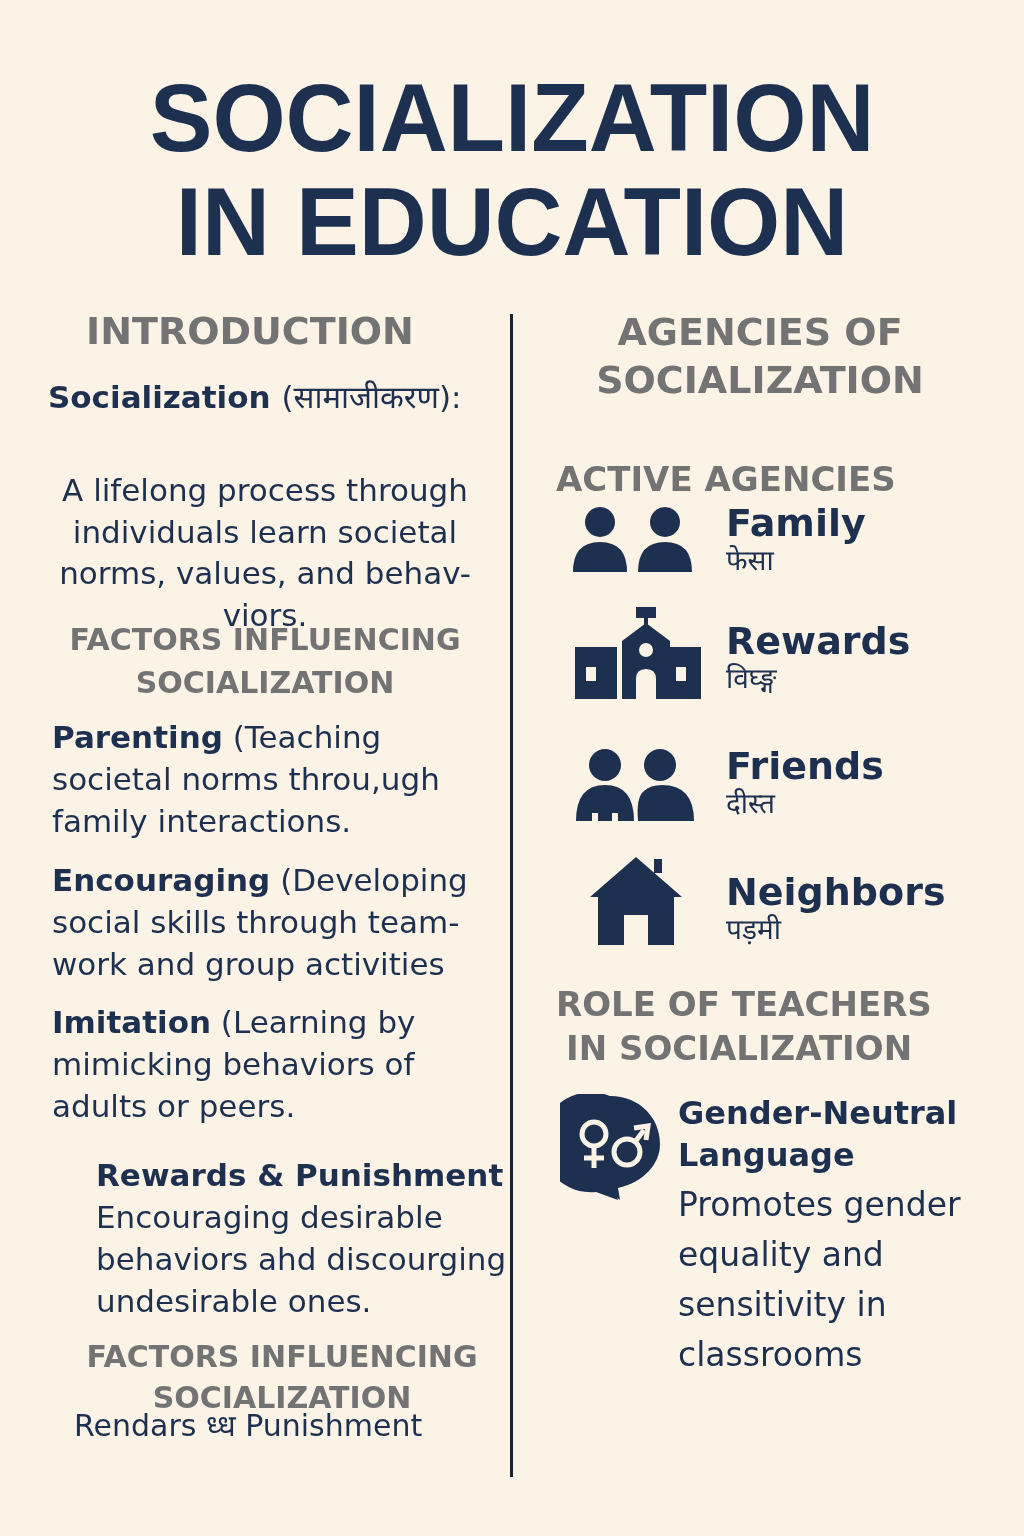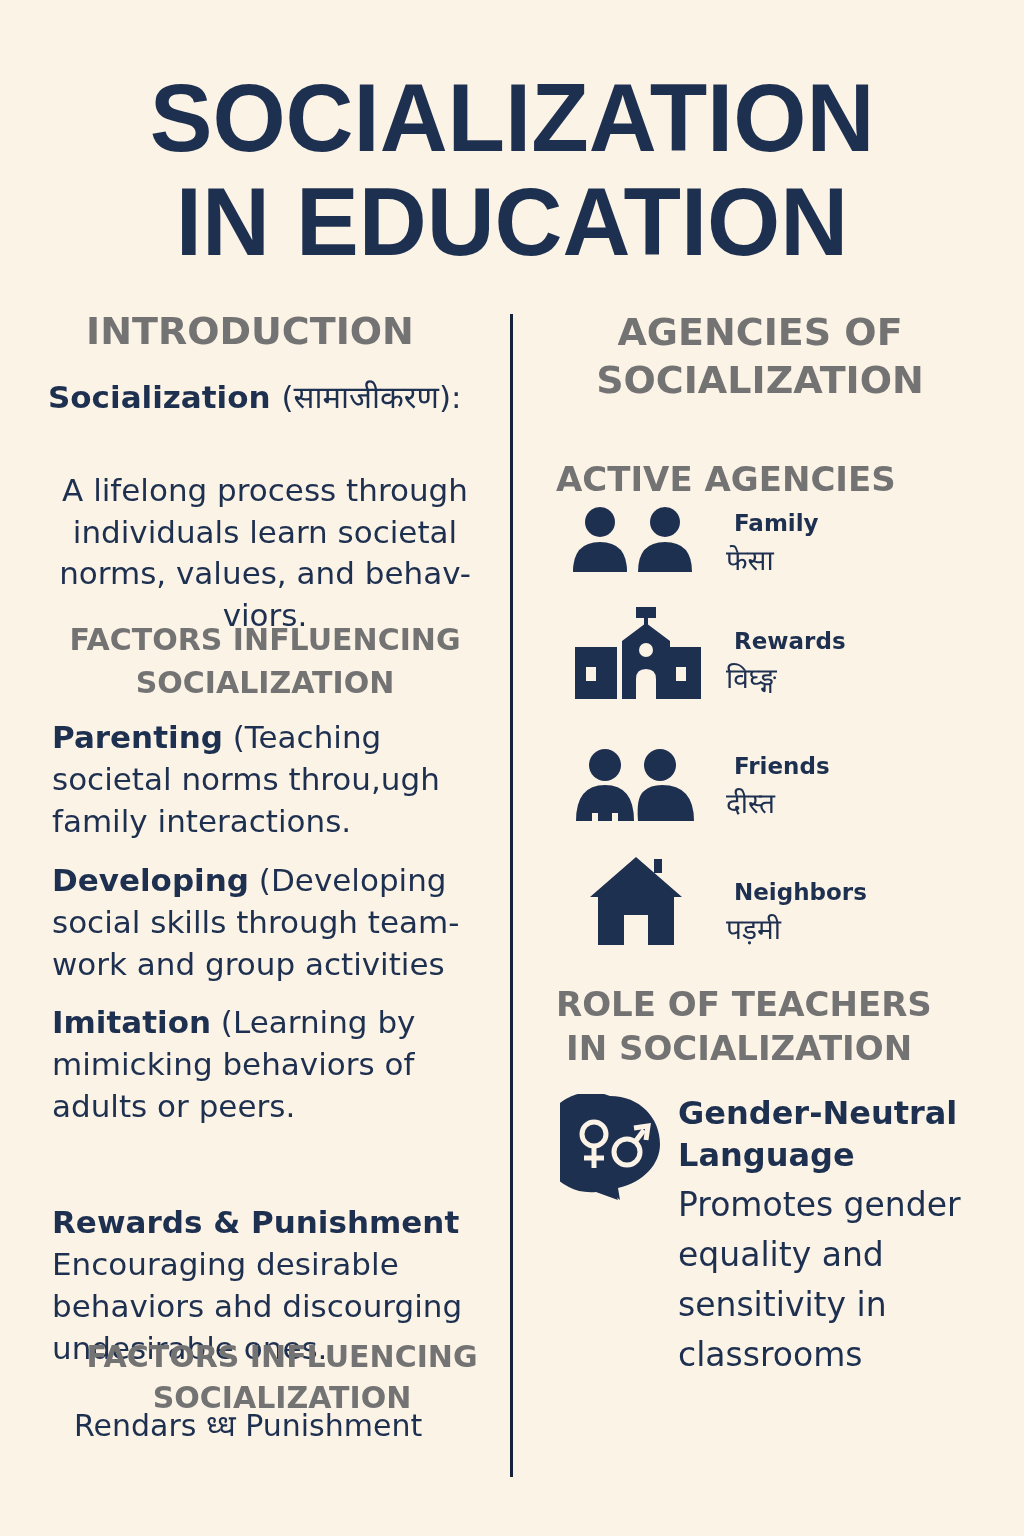--- a/index.html
+++ b/index.html
@@ -99,22 +99,22 @@
     .agency {
       left: 570px; width: 400px; height: 90px;
     }
     .agency .icon {
       position: absolute;
       left: 0; top: 0;
       width: 132px; height: 90px;
     }
     .agency .label {
       position: absolute;
-      left: 164px; top: 0px;
-      font-size: 23px; line-height: 42px;
+      left: 156px; top: 0px;
+      font-size: 38px; line-height: 42px;
       font-weight: bold;
       white-space: nowrap;
     }
     .agency .hindi {
       position: absolute;
       left: 156px; top: 42px;
       font-size: 28px; line-height: 34px;
       white-space: nowrap;
     }
 
@@ -162,28 +162,28 @@
 <div class="abs col-heading factors-heading">
   <div>FACTORS INFLUENCING</div>
   <div>SOCIALIZATION</div>
 </div>
 
 <div class="abs factor" style="top:716px;">
   <span class="term">Parenting</span><span class="desc"> (Teaching societal norms throu,ugh family interactions.</span>
 </div>
 
 <div class="abs factor" style="top:859px;">
-  <span class="term">Developing</span><span class="desc"> (Developing social skills through team-work and group activities</span>
+  <span class="term">Encouraging</span><span class="desc"> (Developing social skills through team-work and group activities</span>
 </div>
 
 <div class="abs factor" style="top:1001px;">
   <span class="term">Imitation</span><span class="desc"> (Learning by mimicking behaviors of adults or peers.</span>
 </div>
 
-<div class="abs factor" style="top:1201px;">
+<div class="abs factor" style="top:1154px;margin-left:44px;">
   <div class="term">Rewards &amp; Punishment</div>
   <div class="desc">Encouraging desirable behaviors ahd discourging undesirable ones.</div>
 </div>
 
 <div class="abs col-heading factors-heading-2">
   <div>FACTORS INFLUENCING</div>
   <div>SOCIALIZATION</div>
 </div>
 
 <div class="abs footer-line">Rendars ध्ध Punishment</div>

